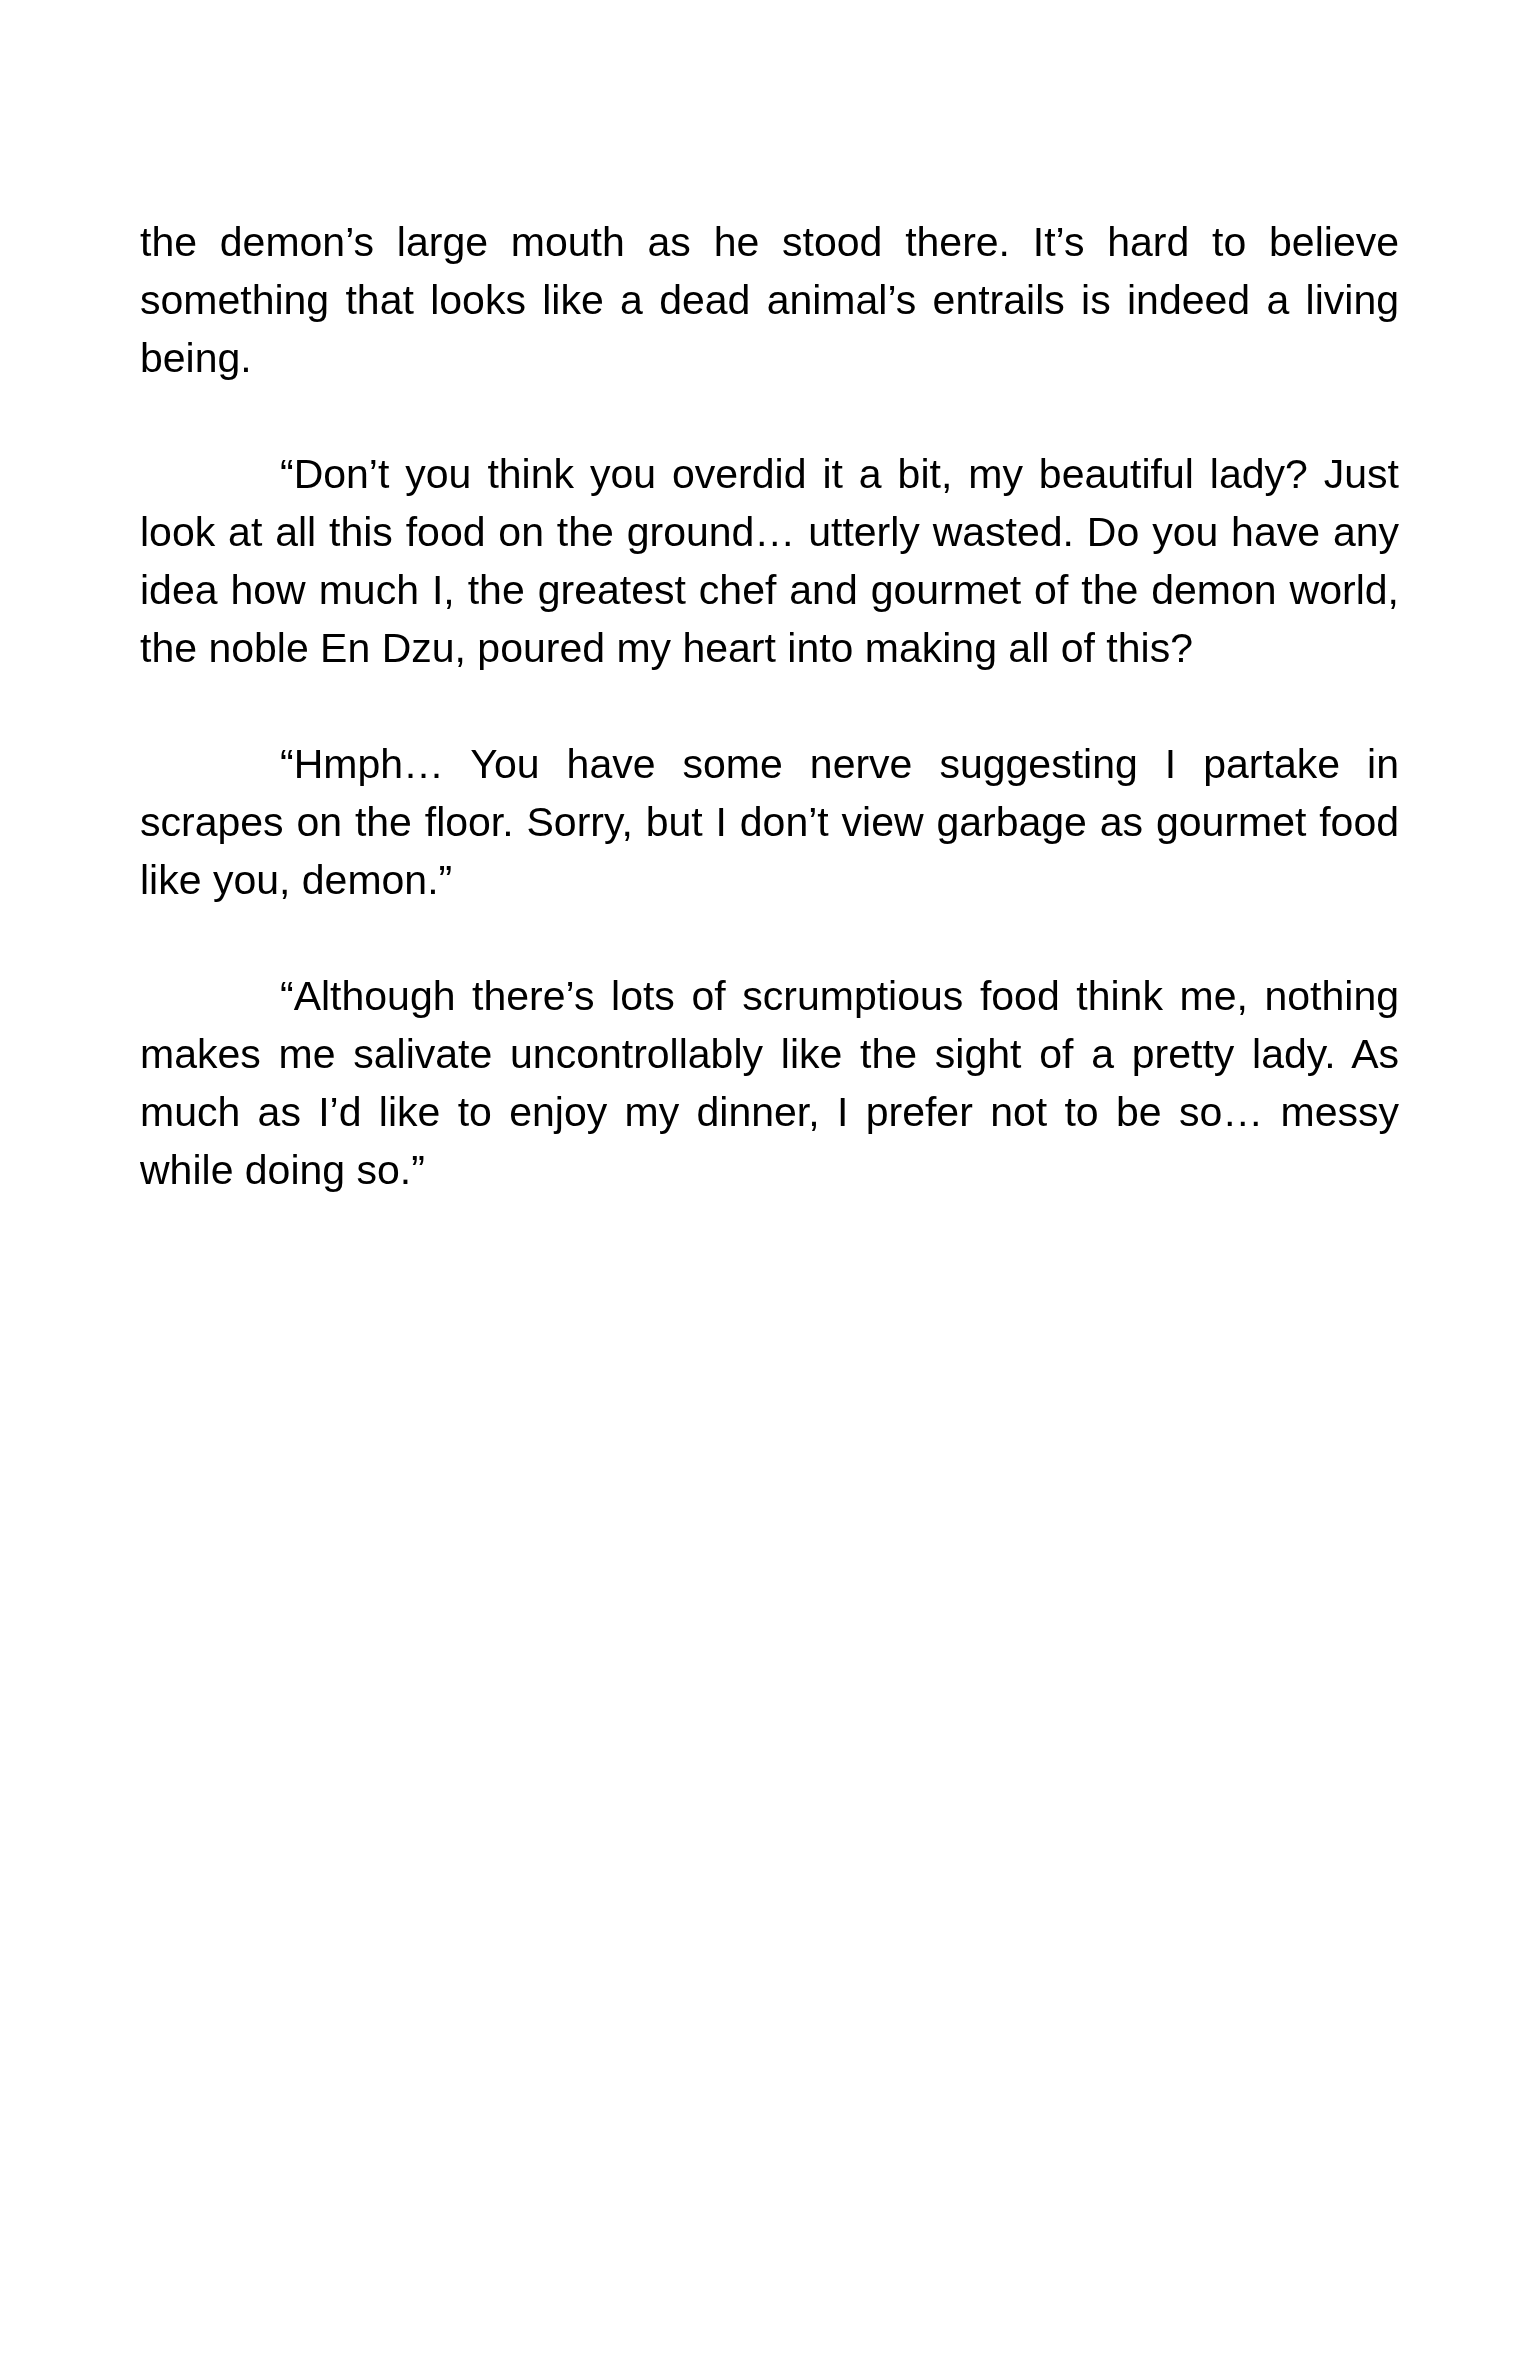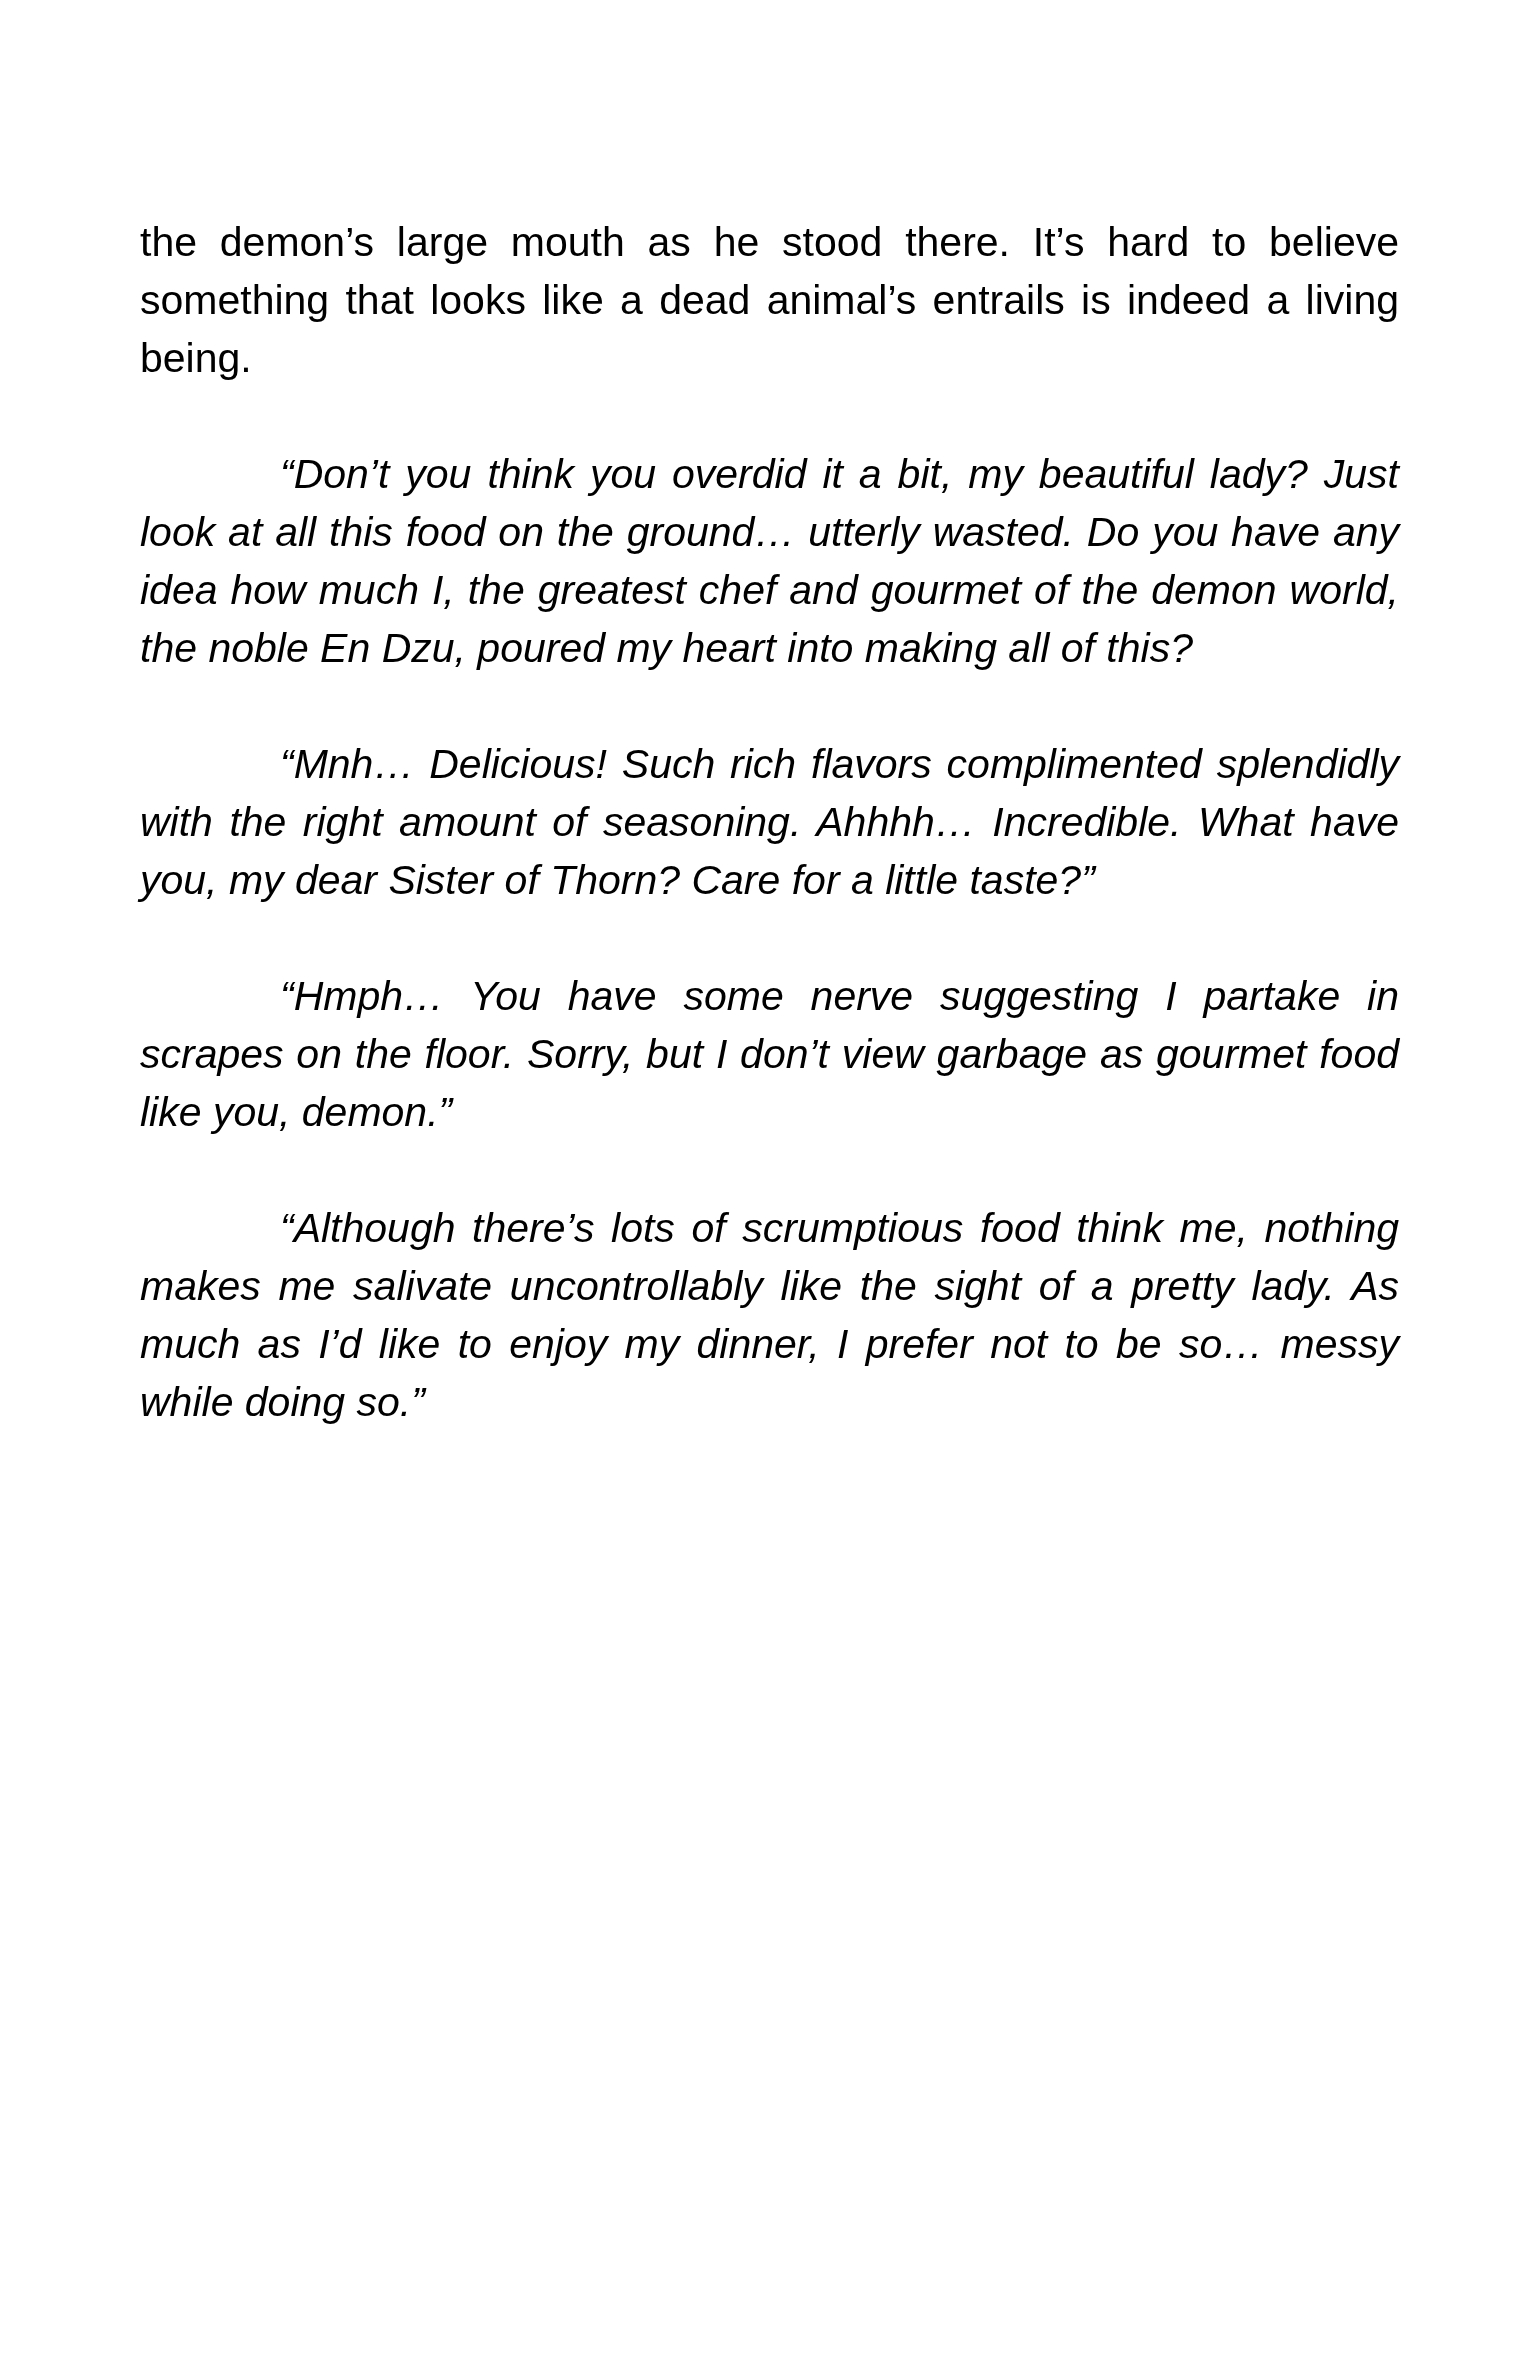--- a/index.html
+++ b/index.html
@@ -25,28 +25,26 @@
     color: #000000;
     text-align: justify;
     text-justify: inter-word;
     margin: 0 0 58px 0;
     padding: 0;
     text-indent: 0;
     word-spacing: normal;
   }
   p.para.indented {
     text-indent: 140px;
-    font-style: italic;
   }
 </style>
 </head>
 <body>
 
 <div class="page">
   <div class="text-body" id="text-body">
       <p class="para">the demon’s large mouth as he stood there. It’s hard to believe something that looks like a dead animal’s entrails is indeed a living being.</p>
       <p class="para indented">“Don’t you think you overdid it a bit, my beautiful lady? Just look at all this food on the ground… utterly wasted. Do you have any idea how much I, the greatest chef and gourmet of the demon world, the noble En Dzu, poured my heart into making all of this?</p>
-      <p class="para indented">“Mnh… Delicious! Such rich flavors complimented splendidly with the right amount of seasoning. Ahhhh… Incredible. What have you, my dear Sister of Thorn? Care for a little taste?”</p>
       <p class="para indented">“Hmph… You have some nerve suggesting I partake in scrapes on the floor. Sorry, but I don’t view garbage as gourmet food like you, demon.”</p>
       <p class="para indented">“Although there’s lots of scrumptious food think me, nothing makes me salivate uncontrollably like the sight of a pretty lady. As much as I’d like to enjoy my dinner, I prefer not to be so… messy while doing so.”</p>
     </div>
 </div>
 
 
 </body></html>

